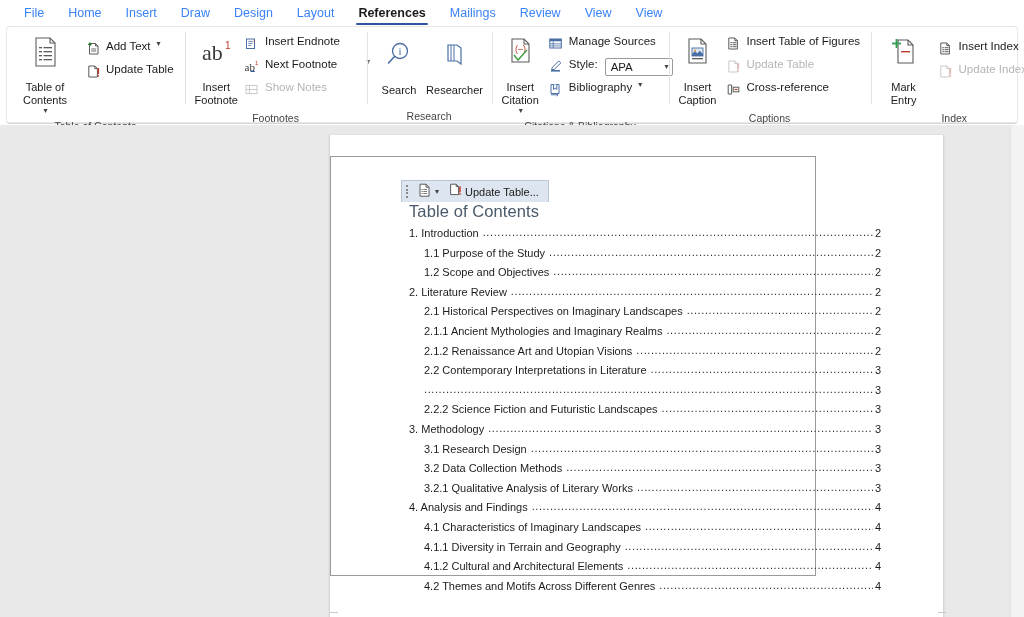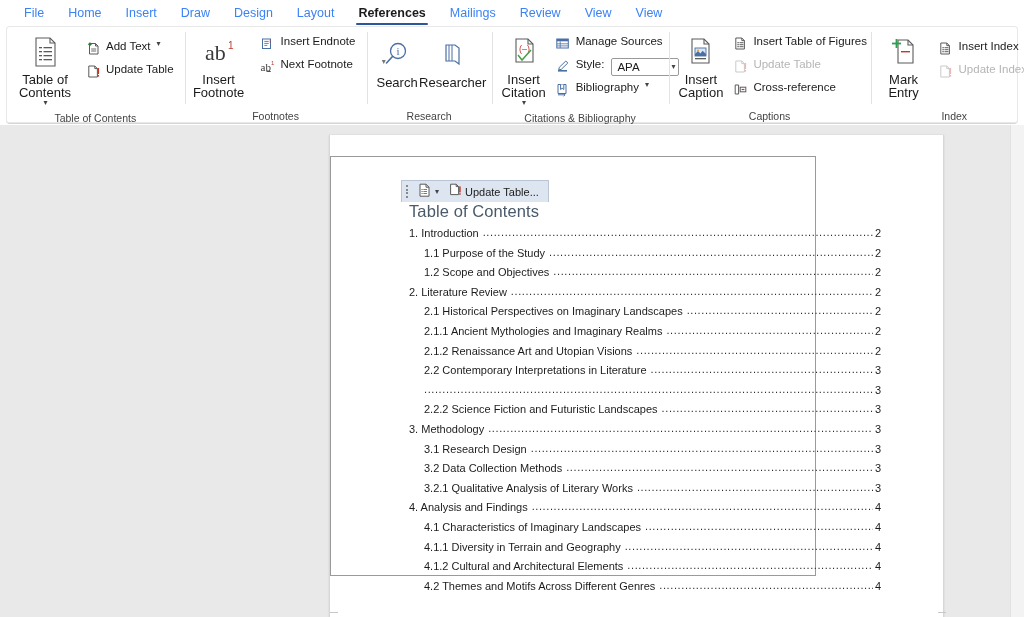--- a/index.html
+++ b/index.html
@@ -95,25 +95,25 @@
     width: 62px;
     display: flex;
     flex-direction: column;
     align-items: center;
     padding: 3px 2px;
     border-radius: 3px;
     cursor: default;
   }
   .big-btn .bi { height: 32px; display:flex; align-items:center; justify-content:center; }
   .big-btn .bl {
-    font-size: 13px;
+    font-size: 11px;
     color: #1b1b1b;
     text-align: center;
     line-height: 13px;
-    margin-top: 5px;
+    margin-top: 13px;
     white-space: pre-line;
   }
 
   
   .col { display: flex; flex-direction: column; gap: 1px; padding-top: 1px; }
   .sm-btn {
     display: flex;
     align-items: flex-start;
     gap: 5px;
     height: 22px;
@@ -340,21 +340,21 @@
           <div class="bi">
             <svg width="36" height="28" viewBox="0 0 36 28">
               <text x="4" y="22" font-family="Liberation Serif, serif" font-size="22" fill="#3a3a3a">ab</text>
               <text x="27" y="11" font-family="Liberation Sans, sans-serif" font-size="10" fill="#c0392b">1</text>
             </svg>
           </div>
           <div class="bl">Insert
 Footnote</div>
         </div>
 
-        <div class="col" style="margin-left:12px;padding-top:2px">
+        <div class="col" style="margin-left:1px;padding-top:2px">
           <div class="sm-btn">
             <span class="si">
               <svg width="15" height="15" viewBox="0 0 15 15">
                 <rect x="2.5" y="3" width="8" height="9.5" fill="#fff" stroke="#4a6fa5" stroke-width="1"></rect>
                 <g stroke="#4a6fa5" stroke-width=".85">
                     <path d="M4.3 5.4 h4.4"></path>
                     <path d="M4.3 7.4 h4.4"></path>
                     <path d="M4.3 9.4 h3"></path>
                   </g>
                 <text x="9.6" y="6.6" font-family="Liberation Sans, sans-serif" font-size="5" fill="#c0392b">i</text>
@@ -365,20 +365,30 @@
           <div class="sm-btn">
             <span class="si">
               <svg width="16" height="15" viewBox="0 0 16 15">
                 <text x="0.5" y="12" font-family="Liberation Serif, serif" font-size="11" fill="#3a3a3a">ab</text>
                 <text x="11" y="6" font-family="Liberation Sans, sans-serif" font-size="6" fill="#c0392b">1</text>
                 <path d="M6.5 12.5 h4 l-1.3 -1.4" fill="none" stroke="#2b579a" stroke-width="1"></path>
               </svg>
             </span>
             <span class="sl">Next Footnote</span>
             <span class="caret dim" style="margin-left:24px">▾</span>
+          </div>
+          <div class="sm-btn disabled">
+            <span class="si">
+              <svg width="15" height="15" viewBox="0 0 15 15">
+                <rect x="2" y="3.5" width="11" height="8" fill="#fff" stroke="#6b6b6b" stroke-width="1"></rect>
+                <path d="M2 7.5 h11" stroke="#6b6b6b" stroke-width="1"></path>
+                <path d="M5.5 3.5 v8" stroke="#6b6b6b" stroke-width="1"></path>
+              </svg>
+            </span>
+            <span class="sl">Show Notes</span>
           </div>
         </div>
       </div>
       <div class="rib-group-label">Footnotes</div>
     </div>
 
     <div class="rib-group" style="width:125px">
       <div class="rib-group-content" style="justify-content:center;padding-top:6px">
         <div class="big-btn" style="width:52px">
           <div class="bi">

